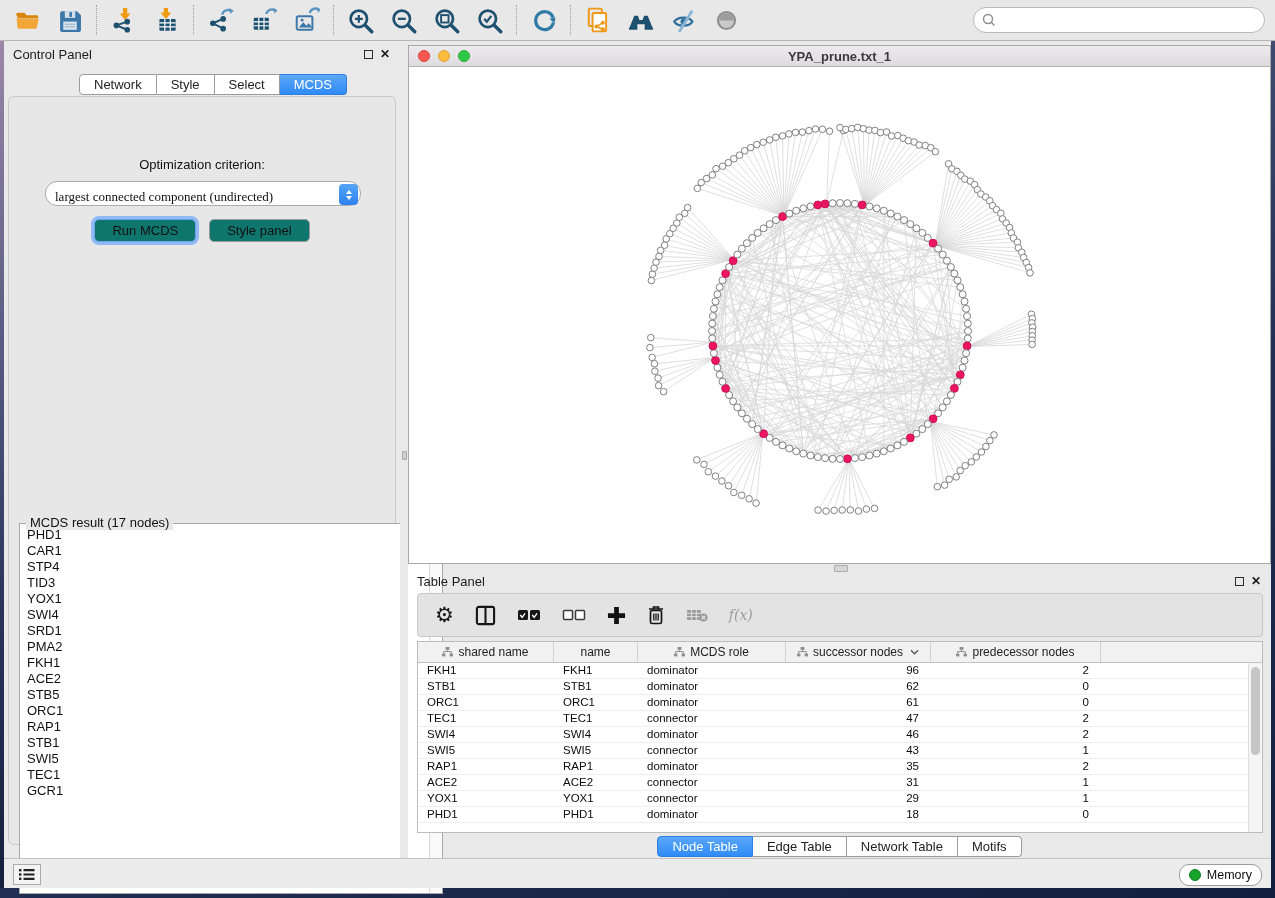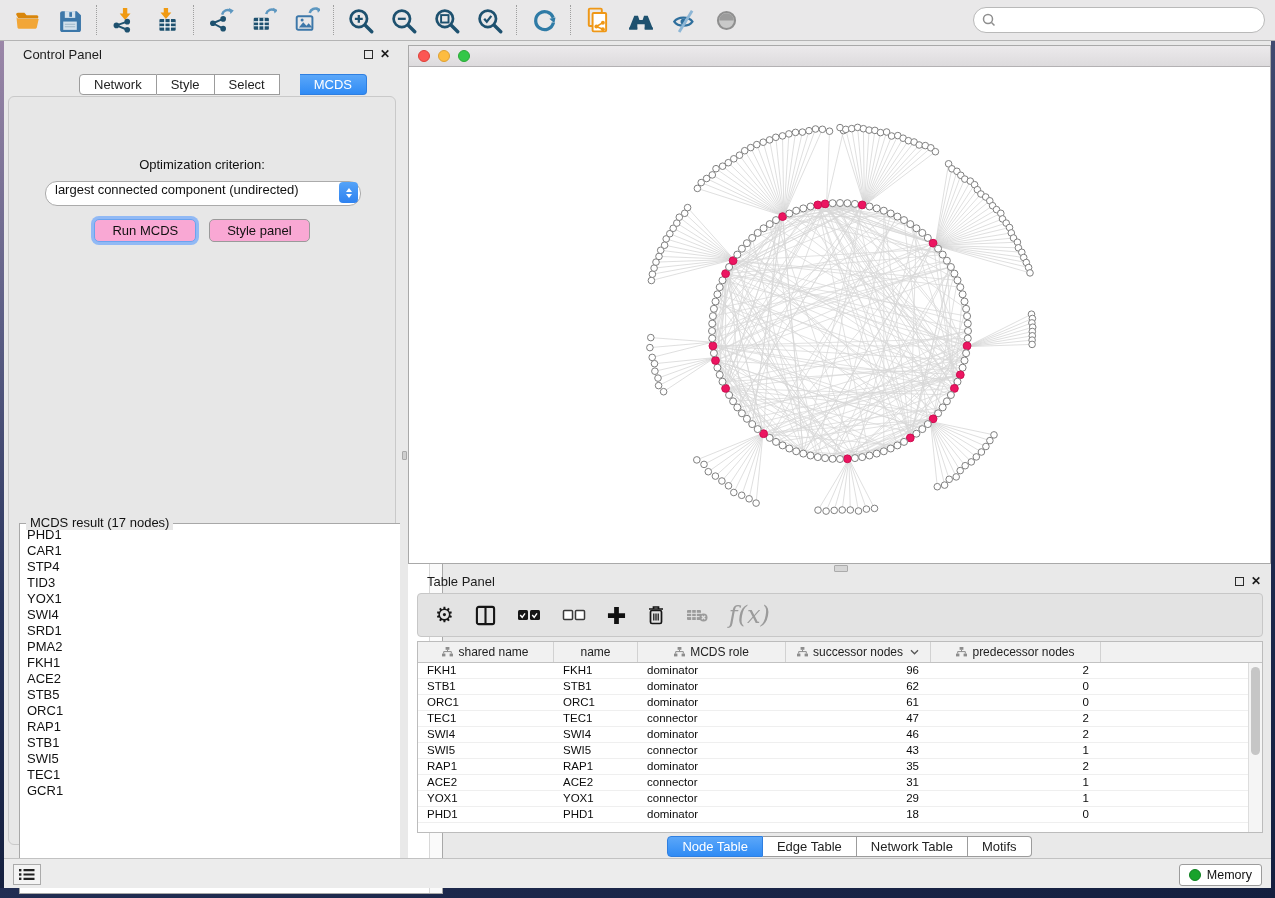--- a/index.html
+++ b/index.html
@@ -18,44 +18,44 @@
   #searchbox input { width:100%; height:100%; border:1px solid #b9b9b9; border-radius:13px;
                      background:#fff; padding-left:28px; font-size:13px; outline:none; }
   #searchbox svg { position:absolute; left:9px; top:6px; }
 
   
   #main { position:absolute; left:4px; top:41px; width:1267px; height:817px; background:#e9e9e9; }
 
   
   #control-panel { position:absolute; left:0; top:0; width:396px; height:817px; }
   .panel-head { position:absolute; left:0; top:3px; width:100%; height:20px; display:flex; align-items:center; }
-  .panel-head .ptitle { font-size:13px; color:#1c1c1c; padding-left:19px; flex:1; }
+  .panel-head .ptitle { font-size:13px; color:#1c1c1c; padding-left:9px; flex:1; }
   .winbtns { display:flex; align-items:center; gap:7px; padding-right:10px; }
   .float-ic { width:9px; height:9px; border:1.5px solid #2b2b2b; display:inline-block; }
   .close-ic { font-size:12px; font-weight:bold; color:#1b1b1b; line-height:10px; }
   #ctrl-tabs { position:absolute; left:75px; top:33px; display:flex; height:21px; }
   .tab { border:1px solid #9c9c9c; border-left:none; background:#fff; color:#222; font-size:13px;
          display:flex; align-items:center; padding:0 14px; cursor:default; }
   .tab:first-child { border-left:1px solid #9c9c9c; border-radius:4px 0 0 4px;text-align:right; }
   .tab:last-child { border-radius:0 4px 4px 0; }
-  .tab.active { background:linear-gradient(#5ba7f9,#2f8bf5); border-color:#2f7fe0; color:#fff;margin-left:20px; }
+  .tab.active { background:linear-gradient(#5ba7f9,#2f8bf5); border-color:#2f7fe0; color:#fff; }
   #ctrl-content { position:absolute; left:4px; top:55px; width:388px; height:749px;
                   background:#e7e7e7; border:1px solid #c9c9c9; border-radius:6px; }
   #opt-label { position:absolute; left:0; top:60px; width:100%; text-align:center; font-size:13px; color:#111; }
   #criterion { position:absolute; left:36px; top:84px; width:316px; height:25px; background:#fff;
-               border:1px solid #ababab; border-radius:12px; display:flex; align-items:flex-start; }
+               border:1px solid #ababab; border-radius:12px; display:flex; align-items:flex-end;font-family:Liberation Serif, serif; }
   #criterion .selval { flex:1; font-size:13px; color:#111; padding-left:9px; white-space:nowrap; }
   .stepper { width:19px; height:21px; margin-right:2px; border-radius:4px;
              background:linear-gradient(#55a3f8,#2e82f0); display:flex; flex-direction:column;
              align-items:center; justify-content:center; gap:2px; }
   .stepper i { width:0; height:0; border-left:3.5px solid transparent; border-right:3.5px solid transparent; }
   .stepper .up { border-bottom:4px solid #fff; }
   .stepper .dn { border-top:4px solid #fff; }
   .btnrow { position:absolute; left:0; top:122px; width:100%; display:flex; justify-content:center; gap:13px; }
-  .macbtn { height:23px; padding:0 17px; background:#f9a8d4; border:1px solid #9a9a9a; border-radius:5px;
+  .macbtn { height:23px; padding:0 17px; background:#0f766e; border:1px solid #9a9a9a; border-radius:5px;
             font-size:13px; color:#111; display:flex; align-items:center; }
   .macbtn.focused { box-shadow:0 0 0 3px rgba(98,160,252,.65); border-color:#6aa4ef; }
 
   #result-fieldset { position:absolute; left:10px; top:426px; width:424px; height:371px;
                      border:1px solid #a8a8a8; background:#fff; }
   #result-legend { position:absolute; left:6px; top:-9px; background:#e7e7e7; padding:0 4px;
                    font-size:13px; color:#111; }
   #mcds-list { position:absolute; left:1px; top:3px; bottom:1px; right:14px; overflow:hidden; }
   .mcds-item { font-size:13px; color:#111; line-height:16px; padding-left:6px; }
   #mcds-scroll { position:absolute; right:0; top:0; bottom:0; width:13px; background:#fafafa;
@@ -85,21 +85,21 @@
   #hgrip { position:absolute; left:830px; top:524px; width:14px; height:7px; background:#d6d6d6;
            border:1px solid #ababab; border-radius:1px; }
 
   
   #table-panel { position:absolute; left:404px; top:527px; width:863px; height:290px; }
   #tbl-toolbar { position:absolute; left:9px; top:25px; width:846px; height:44px; background:#e3e3e3;
                  border:1px solid #c7c7c7; border-radius:4px; display:flex; align-items:center;
                  gap:21px; padding-left:17px; }
   .ticon { display:flex; align-items:center; justify-content:center; height:24px; }
   .gearchar { font-size:21px; color:#161616; line-height:22px; }
-  .fx { font-family:"DejaVu Serif", serif; font-style:italic; font-size:24px; color:#9b9b9b; }
+  .fx { font-family:"DejaVu Serif", serif; font-style:italic; font-size:14px; color:#9b9b9b; }
 
   #tbl-wrap { position:absolute; left:9px; top:73px; width:846px; height:192px; background:#fff;
               border:1px solid #bcbcbc; }
   #table-header { display:grid; grid-template-columns:136px 84px 148px 145px 170px 1fr;
                   height:21px; background:#f1f1f1; border-bottom:1px solid #c2c2c2; }
   .th { display:flex; align-items:center; justify-content:center; gap:5px; font-size:12px; color:#222;
         border-right:1px solid #d2d2d2; }
   .th:last-child { border-right:none; }
   .sortchev { display:flex; margin-left:2px; }
   #table-body { position:absolute; left:0; top:21px; right:14px; bottom:0; overflow:hidden; }
@@ -115,21 +115,21 @@
   #bottom-tabs { position:absolute; left:0; top:268px; width:100%; height:21px; display:flex;
                  justify-content:center; }
   #bottom-tabs .tab { font-size:13px; }
 
   
   #statusbar { position:absolute; left:4px; top:858px; width:1267px; height:30px; background:#ececec;
                border-top:1px solid #c2c2c2; }
   #list-btn { position:absolute; left:9px; top:5px; width:28px; height:21px; background:#f4f4f4;
               border:1px solid #ababab; display:flex; align-items:center; justify-content:center; }
   #memory-btn { position:absolute; right:9px; top:5px; height:22px; background:#fff;
-                border:1px solid #9c9c9c; border-radius:3px; display:flex; align-items:center;
+                border:1px solid #9c9c9c; border-radius:10px; display:flex; align-items:center;
                 gap:6px; padding:0 9px; font-size:12.5px; color:#111; }
   #memory-dot { width:12px; height:12px; border-radius:50%; background:#18a32c; border:1px solid #0e8020; }
 
   .wallpaper-strip-left { position:absolute; left:0; top:41px; width:4px; height:847px;
         background:linear-gradient(#9b87a8,#5c5e85,#28345c,#15203f); }
 </style>
 </head>
 <body>
 
 <div id="app">
@@ -342,20 +342,21 @@
         <div class="grip"></div>
       </div>
 
     <div id="network-window">
       <div id="net-titlebar">
         <span class="lights">
           <span class="light red"></span>
           <span class="light yellow"></span>
           <span class="light green"></span>
         </span>
+        <span id="net-title">YPA_prune.txt_1</span>
       </div>
       <svg id="graph-svg" width="861" height="496" viewBox="0 0 861 496">
           <g stroke="#8f8f8f" stroke-width="0.75" opacity="0.35">
             <line x1="316.6" y1="206.6" x2="438.4" y2="136.2"></line>
             <line x1="316.6" y1="206.6" x2="474.8" y2="143.7"></line>
             <line x1="316.6" y1="206.6" x2="408.8" y2="137.9"></line>
             <line x1="316.6" y1="206.6" x2="310.7" y2="307.8"></line>
             <line x1="316.6" y1="206.6" x2="416.1" y2="391.1"></line>
             <line x1="316.6" y1="206.6" x2="507.4" y2="366.7"></line>
             <line x1="316.6" y1="206.6" x2="460.5" y2="388.5"></line>

